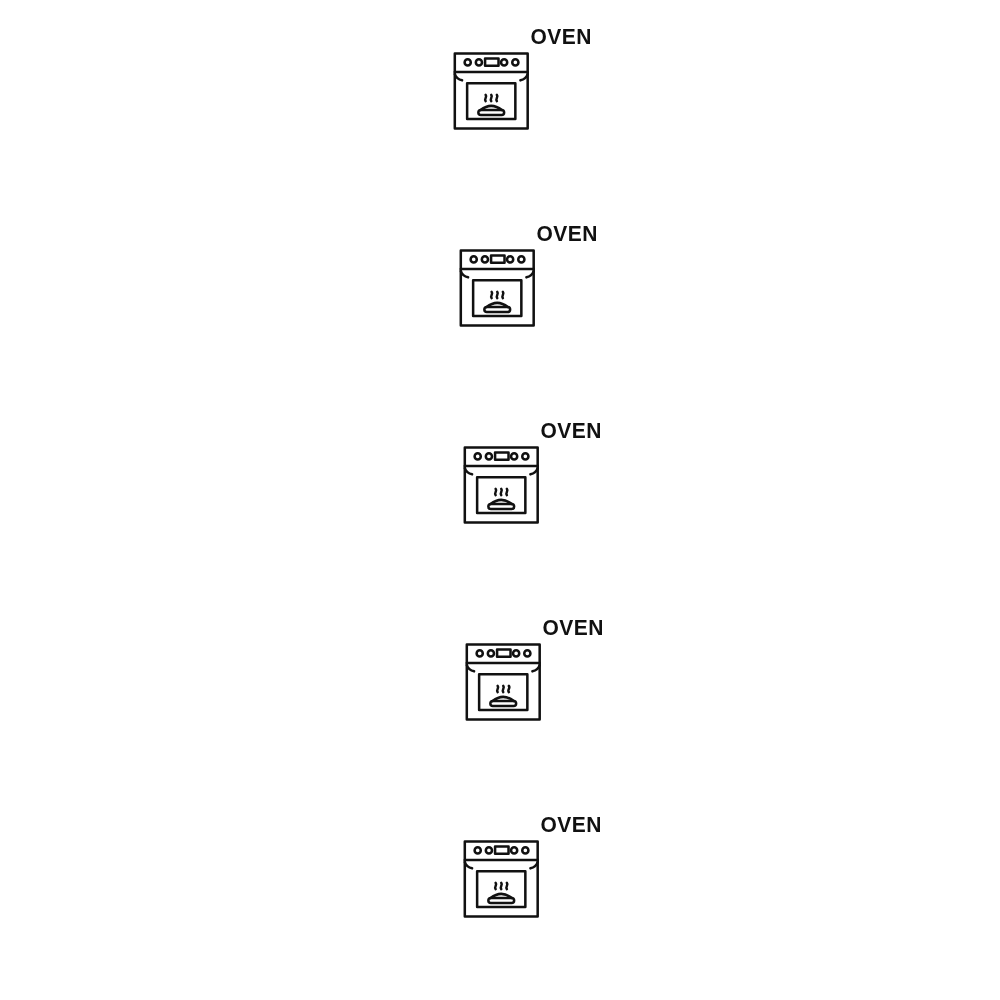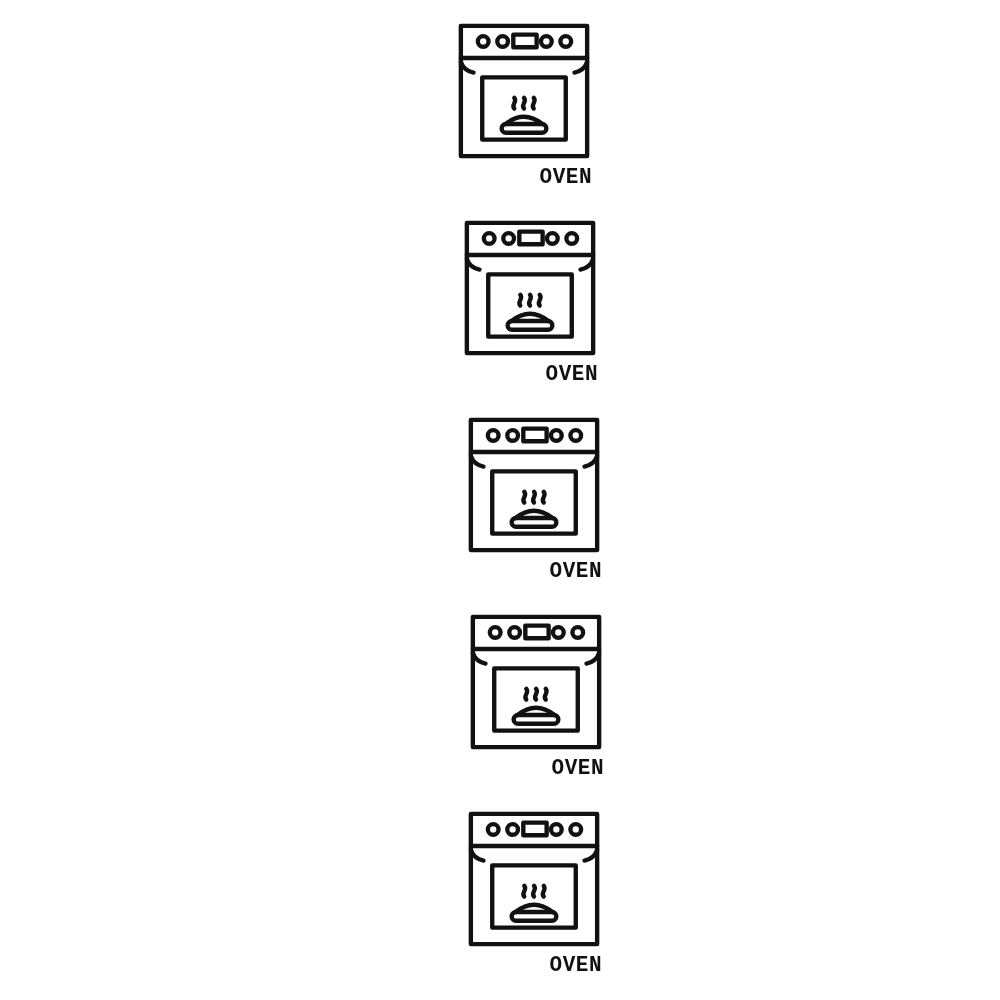--- a/index.html
+++ b/index.html
@@ -13,23 +13,22 @@
     overflow: hidden;
   }
   .canvas {
     position: absolute;
     inset: 0;
   }
   .oven-block {
     position: absolute;
     width: 140px;
     display: flex;
-    flex-direction: column;
-    align-items: flex-end;
-    font-family: Liberation Mono, monospace;
+    flex-direction: row;
+    align-items: flex-start;
   }
   .oven-block .icon-wrap {
     width: 136px;
     height: 142px;
     display: block;
   }
   .oven-label {
     margin-top: 4px;
     font-size: 21px;
     font-weight: 800;

